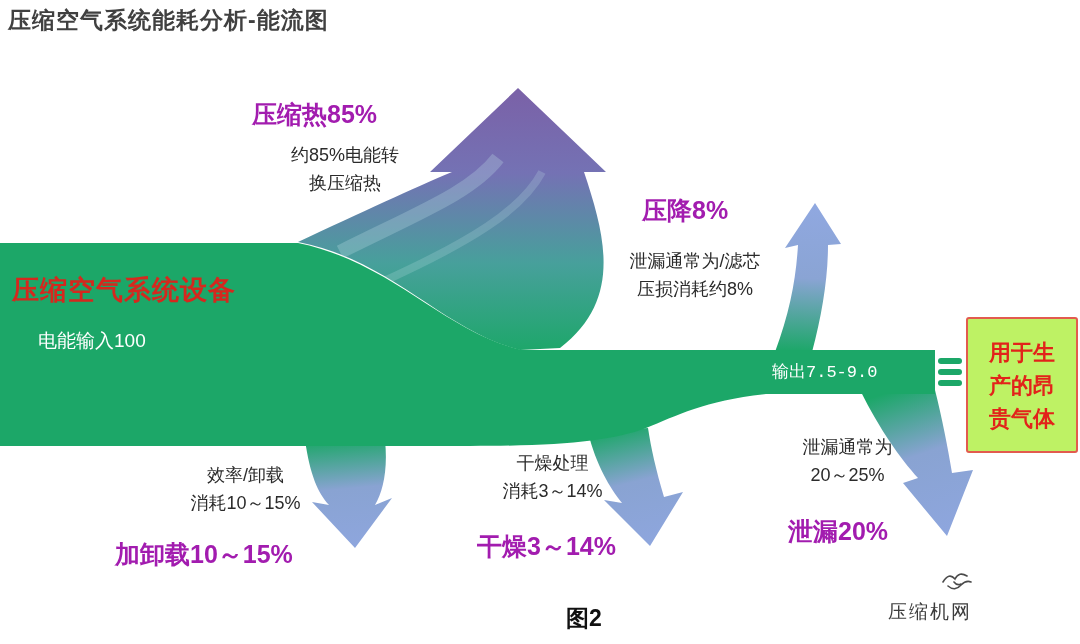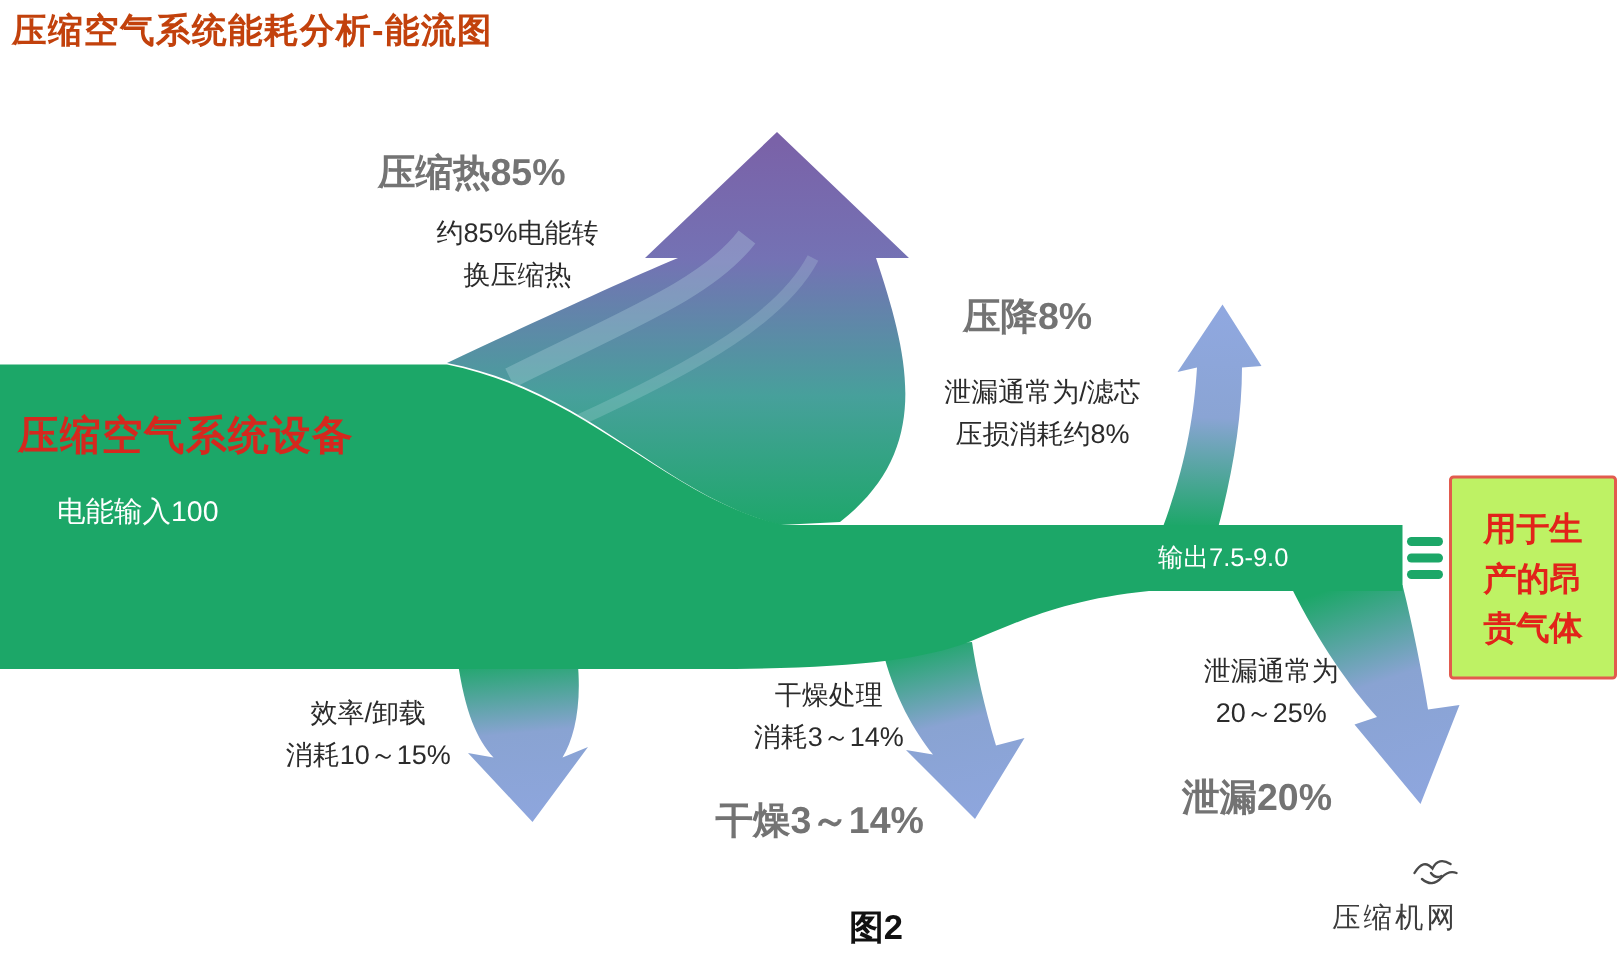--- a/index.html
+++ b/index.html
@@ -1,29 +1,29 @@
 <!DOCTYPE html>
 <html><head>
 <meta charset="utf-8">
 <style>
   html,body{margin:0;padding:0;background:#ffffff;}
   body{width:1080px;height:644px;font-family:"Liberation Sans",sans-serif;overflow:hidden;}
   .stage{position:relative;width:1080px;height:644px;background:#fff;}
   svg.flows{position:absolute;left:0;top:0;}
   .txt{position:absolute;white-space:pre-line;}
-  .title{left:8px;top:5px;font-size:23px;font-weight:bold;color:#c2410c;letter-spacing:1px;}
-  .red-big{font-size:25px;font-weight:bold;color:#737373;}
+  .title{left:8px;top:5px;font-size:23px;font-weight:bold;color:#404040;letter-spacing:1px;}
+  .red-big{font-size:25px;font-weight:bold;color:#a21caf;}
   .note{font-size:18px;color:#2b2b2b;text-align:center;line-height:1.55;}
   .lbl-compheat{left:252px;top:98px;}
   .note-compheat{left:255px;top:142px;width:180px;}
   .lbl-pressure{left:642px;top:194px;}
   .note-pressure{left:605px;top:248px;width:180px;}
   .lbl-system{left:12px;top:272px;font-size:27px;font-weight:bold;color:#d5281e;letter-spacing:1px;}
   .lbl-input{left:38px;top:328px;font-size:19px;color:#ffffff;}
-  .lbl-output{left:772px;top:360px;font-size:17px;color:#ffffff;}
+  .lbl-output{left:772px;top:360px;font-size:17px;color:#ffffff;font-family:Liberation Mono, monospace;}
   .note-unload{left:158px;top:462px;width:175px;}
   .lbl-unload{left:115px;top:538px;}
   .note-dry{left:465px;top:450px;width:175px;}
   .lbl-dry{left:477px;top:530px;}
   .note-leak{left:760px;top:434px;width:175px;}
   .lbl-leak{left:788px;top:515px;}
   .output-box{position:absolute;left:966px;top:317px;width:108px;height:132px;
     border:2px solid #e25b4e;border-radius:3px;background:#bef264;
     display:flex;align-items:center;justify-content:center;}
   .output-box span{white-space:pre-line;text-align:center;color:#e2231a;font-size:22px;line-height:1.5;font-weight:bold;}
@@ -103,20 +103,21 @@
   <div class="txt lbl-output">输出7.5-9.0</div>
 
   <div class="output-box">
     <span>用于生
 产的昂
 贵气体</span>
   </div>
 
   <div class="txt note note-unload">效率/卸载
 消耗10～15%</div>
+  <div class="txt red-big lbl-unload">加卸载10～15%</div>
 
   <div class="txt note note-dry">干燥处理
 消耗3～14%</div>
   <div class="txt red-big lbl-dry">干燥3～14%</div>
 
   <div class="txt note note-leak">泄漏通常为
 20～25%</div>
   <div class="txt red-big lbl-leak">泄漏20%</div>
 
   <div class="txt caption">图2</div>

